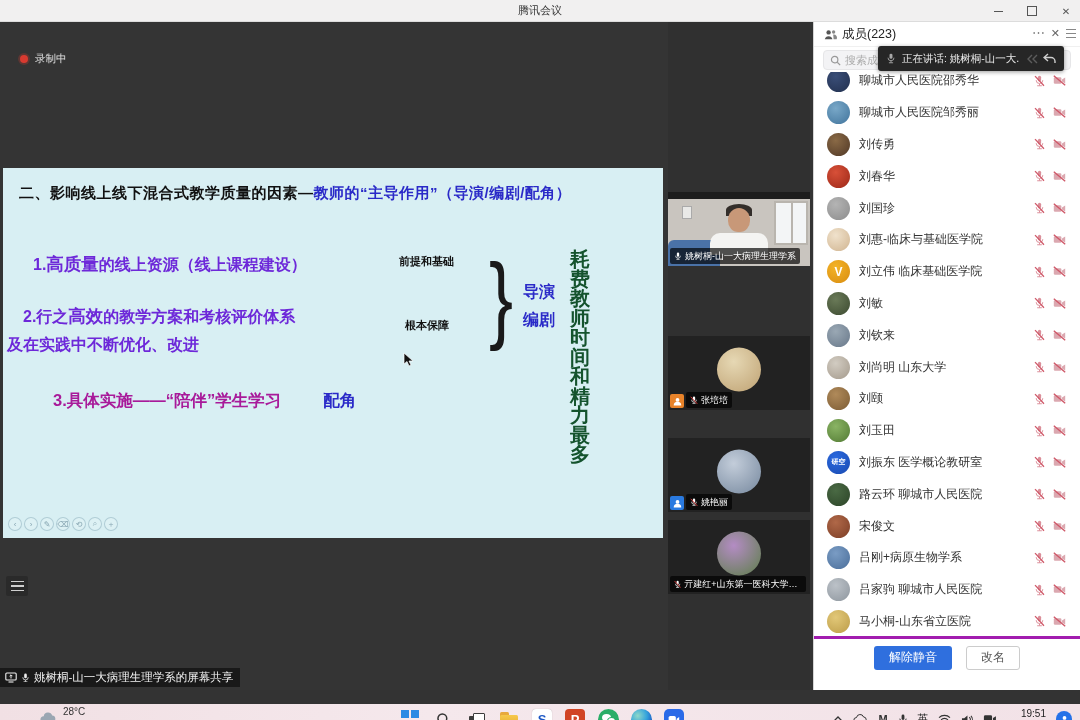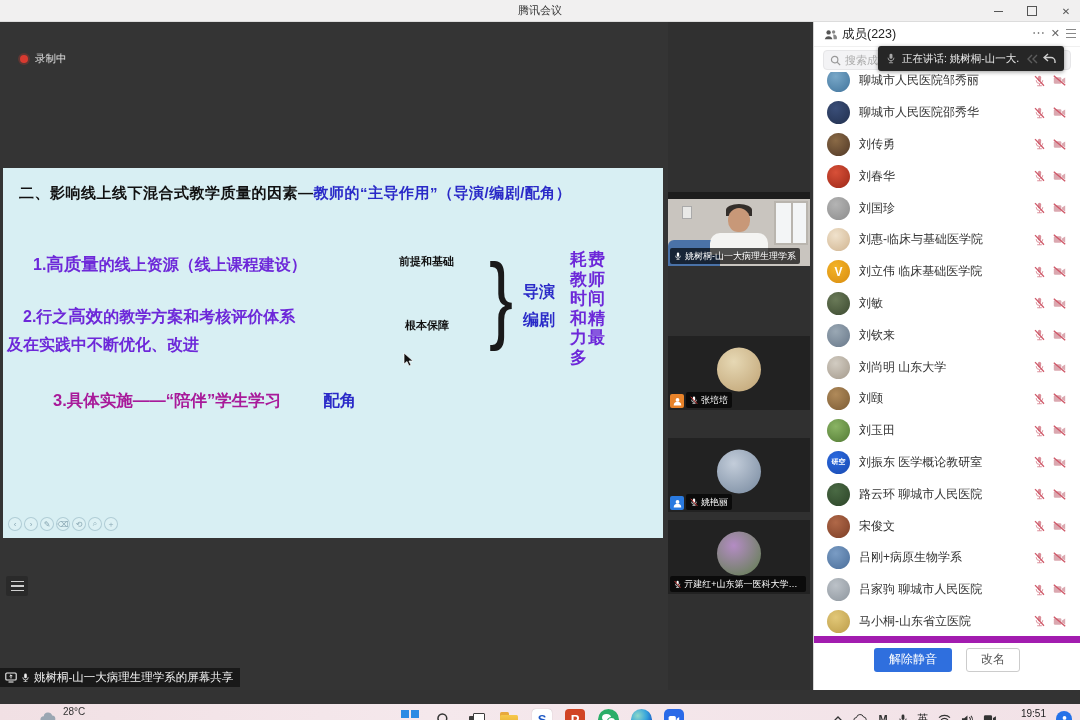--- a/index.html
+++ b/index.html
@@ -29,21 +29,21 @@
   .magenta { color:#6d28d9; }
   .p1 { left:30px; top:84px; font-size:16px; }
   .p1 b, .p2 b { font-size:17.5px; }
   .tag { position:absolute; color:#111; font-weight:bold; font-size:11px; white-space:nowrap; }
   .tag1 { left:396px; top:86px; }
   .p2 { left:20px; top:136px; font-size:16px; }
   .p2l2 { left:4px; top:167px; font-size:16px; }
   .tag2 { left:402px; top:150px; }
   .brace { position:absolute; left:482px; top:80px; font-size:96px; font-weight:200; color:#1a1a1a; line-height:100px; transform:scaleX(.75); }
   .roles { position:absolute; left:520px; top:110px; color:#2a2ac8; font-weight:bold; font-size:16px; line-height:28px; }
-  .side-note { position:absolute; left:567px; top:82px; width:38px; font-size:17px; font-weight:bold; color:#6d28d9; line-height:19.5px; letter-spacing:1px; word-break:break-all; }
+  .side-note { position:absolute; left:567px; top:82px; width:38px; font-size:20px; font-weight:bold; color:#14532d; line-height:19.5px; letter-spacing:1px; word-break:break-all; }
   .p3 { left:50px; top:222px; font-size:16.5px; color:#a81a9a; }
   .p3 .role3 { color:#2a2ac8; margin-left:42px; }
   .mini-toolbar { position:absolute; left:5px; top:349px; display:flex; gap:2px; }
   .mini-toolbar .mtb { width:14px; height:14px; border-radius:50%; border:1px solid rgba(120,160,175,.45); color:#87a6b2; font-size:8px; display:flex; align-items:center; justify-content:center; background:rgba(255,255,255,.15); cursor:default; }
 
   .cursor-arrow { position:absolute; left:400px; top:184px; }
 
   .pager-icon { position:absolute; left:6px; top:554px; width:22px; height:20px; background:#2a2a2a; display:flex; flex-direction:column; gap:3px; align-items:center; justify-content:center; border-radius:2px; }
   .pager-icon i { display:block; width:13px; height:1.5px; background:#cfcfcf; }
 
@@ -90,21 +90,21 @@
 
   .member-list { position:absolute; left:0; top:50px; width:100%; height:573px; overflow:hidden; }
   .mrow { position:relative; height:31.8px; display:flex; align-items:center; padding-left:13px; cursor:default; }
   .mrow .avatar { width:23px; height:23px; border-radius:50%; flex:0 0 23px; display:flex; align-items:center; justify-content:center; color:#fff; font-weight:bold; }
   .mrow .mname { font-size:12px; color:#333; margin-left:9px; white-space:nowrap; overflow:hidden; max-width:160px; }
   .mrow .micons { position:absolute; right:0; top:0; height:100%; display:flex; align-items:center; }
   .mrow .mi-mic { position:absolute; right:35px; }
   .mrow .mi-cam { position:absolute; right:14px; }
   .mrow:first-child { margin-top:-7px; }
 
-  .panel-footer { position:absolute; left:0; bottom:14px; width:100%; height:40px; border-top:7px solid #a21caf; display:flex; align-items:center; justify-content:center; gap:14px; background:#fff; }
+  .panel-footer { position:absolute; left:0; bottom:14px; width:100%; height:40px; border-top:3px solid #a21caf; display:flex; align-items:center; justify-content:center; gap:14px; background:#fff; }
   .btn-unmute { width:78px; height:24px; background:#2f6fde; color:#fff; font-size:12px; border:none; border-radius:3px; cursor:pointer; font-family:"Liberation Sans",sans-serif; }
   .btn-rename { width:54px; height:24px; background:#fff; color:#555; font-size:12px; border:1px solid #ccc; border-radius:3px; cursor:pointer; font-family:"Liberation Sans",sans-serif; }
 
   
   .taskbar { position:absolute; left:0; top:704px; width:1080px; height:30px; background:linear-gradient(90deg,#f1e0e4,#f5e8ec 40%,#f2e2e7); display:flex; align-items:center; }
   .weather { position:absolute; left:40px; top:2px; display:flex; align-items:center; gap:6px; cursor:default; }
   .weather .wtxt { display:flex; flex-direction:column; line-height:12px; }
   .weather .temp { font-size:10px; color:#333; }
   .weather .cond { font-size:9px; color:#777; }
   .apps { position:absolute; left:398px; top:0; height:30px; display:flex; align-items:center; gap:9px; }
@@ -346,44 +346,44 @@
             <path d="M6 1 L2 5 L6 9 M11 1 L7 5 L11 9" fill="none" stroke="#5c5c5c" stroke-width="1.4"></path>
           </svg>
         <svg width="13" height="11" viewBox="0 0 13 11">
             <path d="M5 1 L1 4.5 L5 8 M1.5 4.5 H8 a4 4 0 0 1 4 4 V10" fill="none" stroke="#cfcfcf" stroke-width="1.4"></path>
           </svg>
       </span>
     </div>
 
     <div class="member-list">
         <div class="mrow">
+          <div class="avatar" style="background: radial-gradient(circle at 38% 32%, rgb(58, 78, 120), rgb(34, 48, 78));"></div>
+          <span class="mname">聊城市人民医院邵秀华</span>
+          <span class="micons">
+            <span class="mi-mic" style="display:flex">
+              <svg width="11" height="12.100000000000001" viewBox="0 0 12 13.5">
+                <rect x="4.2" y="0.8" width="3.6" height="6.4" rx="1.8" fill="#db8f9a"></rect>
+                <path d="M2.3 5.8a3.7 3.7 0 0 0 7.4 0" fill="none" stroke="#db8f9a" stroke-width="1.1"></path>
+                <line x1="6" y1="9.8" x2="6" y2="11.8" stroke="#db8f9a" stroke-width="1.1"></line>
+                <line x1="3.4" y1="12" x2="8.6" y2="12" stroke="#db8f9a" stroke-width="1.1"></line>
+                <line x1="1" y1="1.2" x2="11" y2="12" stroke="#cf5868" stroke-width="1.4"></line>
+              </svg>
+            </span>
+                  <span class="mi-cam" style="display:flex">
+              <svg width="13" height="11" viewBox="0 0 13 11">
+                <rect x="0.8" y="2.2" width="7.6" height="6.6" rx="1.2" fill="#dba8b0"></rect>
+                <path d="M9 4.6l3.2-2v5.8L9 6.4z" fill="#dba8b0"></path>
+                <line x1="0.8" y1="0.8" x2="12.2" y2="10.2" stroke="#cf5868" stroke-width="1.4"></line>
+              </svg>
+            </span>
+          </span>
+        </div>
+        <div class="mrow">
           <div class="avatar" style="background: radial-gradient(circle at 38% 32%, rgb(121, 168, 200), rgb(65, 116, 156));"></div>
           <span class="mname">聊城市人民医院邹秀丽</span>
-          <span class="micons">
-            <span class="mi-mic" style="display:flex">
-              <svg width="11" height="12.100000000000001" viewBox="0 0 12 13.5">
-                <rect x="4.2" y="0.8" width="3.6" height="6.4" rx="1.8" fill="#db8f9a"></rect>
-                <path d="M2.3 5.8a3.7 3.7 0 0 0 7.4 0" fill="none" stroke="#db8f9a" stroke-width="1.1"></path>
-                <line x1="6" y1="9.8" x2="6" y2="11.8" stroke="#db8f9a" stroke-width="1.1"></line>
-                <line x1="3.4" y1="12" x2="8.6" y2="12" stroke="#db8f9a" stroke-width="1.1"></line>
-                <line x1="1" y1="1.2" x2="11" y2="12" stroke="#cf5868" stroke-width="1.4"></line>
-              </svg>
-            </span>
-                  <span class="mi-cam" style="display:flex">
-              <svg width="13" height="11" viewBox="0 0 13 11">
-                <rect x="0.8" y="2.2" width="7.6" height="6.6" rx="1.2" fill="#dba8b0"></rect>
-                <path d="M9 4.6l3.2-2v5.8L9 6.4z" fill="#dba8b0"></path>
-                <line x1="0.8" y1="0.8" x2="12.2" y2="10.2" stroke="#cf5868" stroke-width="1.4"></line>
-              </svg>
-            </span>
-          </span>
-        </div>
-        <div class="mrow">
-          <div class="avatar" style="background: radial-gradient(circle at 38% 32%, rgb(58, 78, 120), rgb(34, 48, 78));"></div>
-          <span class="mname">聊城市人民医院邵秀华</span>
           <span class="micons">
             <span class="mi-mic" style="display:flex">
               <svg width="11" height="12.100000000000001" viewBox="0 0 12 13.5">
                 <rect x="4.2" y="0.8" width="3.6" height="6.4" rx="1.8" fill="#db8f9a"></rect>
                 <path d="M2.3 5.8a3.7 3.7 0 0 0 7.4 0" fill="none" stroke="#db8f9a" stroke-width="1.1"></path>
                 <line x1="6" y1="9.8" x2="6" y2="11.8" stroke="#db8f9a" stroke-width="1.1"></line>
                 <line x1="3.4" y1="12" x2="8.6" y2="12" stroke="#db8f9a" stroke-width="1.1"></line>
                 <line x1="1" y1="1.2" x2="11" y2="12" stroke="#cf5868" stroke-width="1.4"></line>
               </svg>
             </span>

